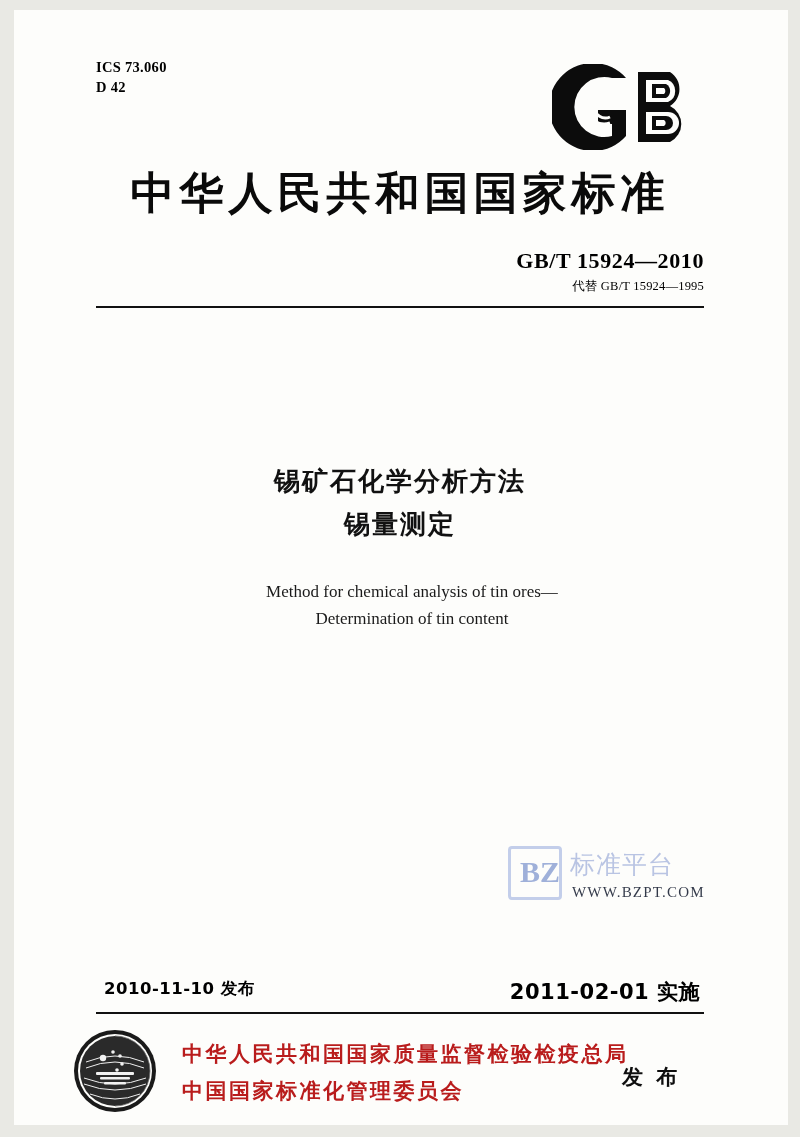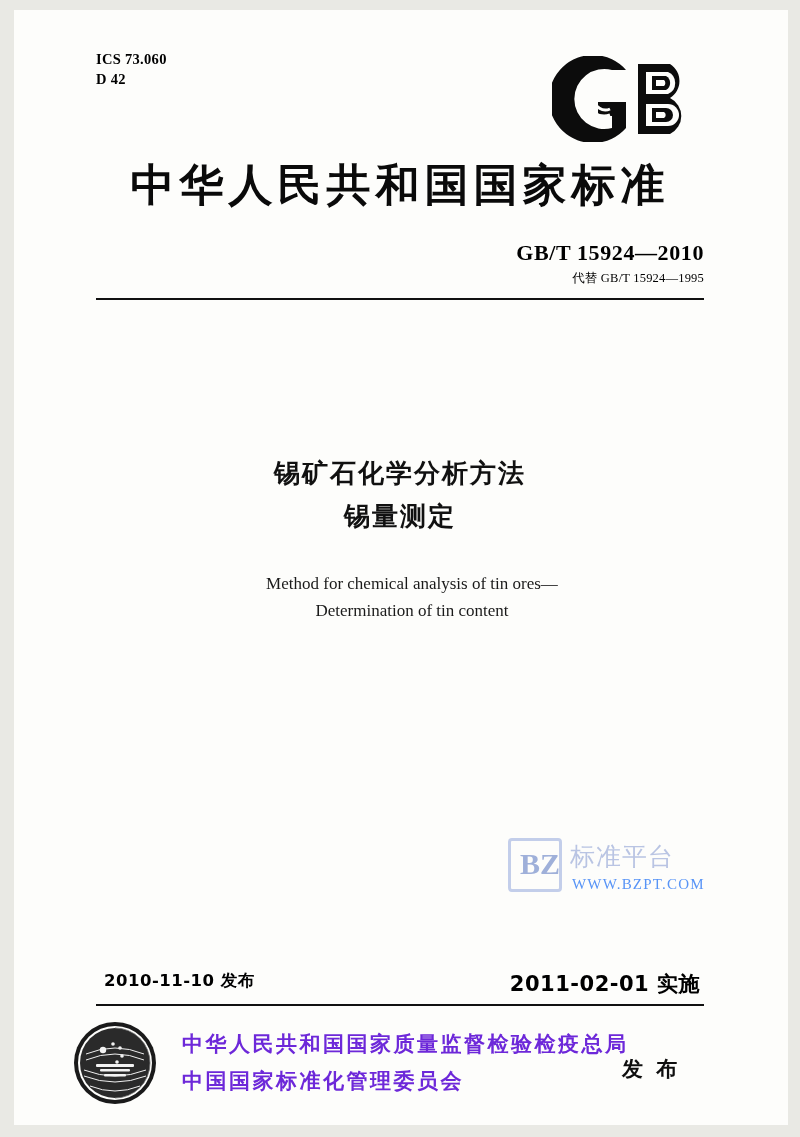--- a/index.html
+++ b/index.html
@@ -29,21 +29,21 @@
     position: absolute;
     background: #e9e9e4;
   }
   .edge-left { left: 0; top: 0; width: 14px; height: 1137px; }
   .edge-right { right: 0; top: 0; width: 12px; height: 1137px; }
   .edge-top { left: 0; top: 0; width: 800px; height: 10px; }
   .edge-bottom { left: 0; bottom: 0; width: 800px; height: 12px; }
 
   .content {
     position: absolute;
-    left: 0; top: 8px;
+    left: 0; top: 16px;
     width: 800px;
     height: 812px;
   }
 
   
   .ics-block {
     position: absolute;
     left: 96px;
     top: 42px;
     font-family: "Liberation Serif", serif;
@@ -172,21 +172,21 @@
     color: #aebbdf;
     letter-spacing: 1px;
     white-space: nowrap;
   }
   .wm-url {
     position: absolute;
     left: 64px;
     top: 44px;
     font-family: "Liberation Serif", serif;
     font-size: 15px;
-    color: #3b82f6;
+    color: #0f172a;
     letter-spacing: 1.2px;
     white-space: nowrap;
   }
 
   
   .date-issue {
     position: absolute;
     left: 104px;
     top: 962px;
     font-family: "DejaVu Sans", sans-serif;
@@ -223,26 +223,26 @@
     top: 1012px;
     width: 86px;
     height: 86px;
   }
 
   
   .publisher {
     position: absolute;
     left: 182px;
     top: 1020px;
-    font-family: Liberation Mono, monospace;
+    font-family: Liberation Sans, sans-serif;
     font-weight: bold;
     font-size: 21px;
     letter-spacing: 2.5px;
     line-height: 1.75;
-    color: #6d28d9;
+    color: #b91c1c;
     white-space: nowrap;
   }
   .publish-word {
     position: absolute;
     left: 622px;
     top: 1047px;
     font-family: "DejaVu Sans", sans-serif;
     font-weight: bold;
     font-size: 21px;
     letter-spacing: 3px;

